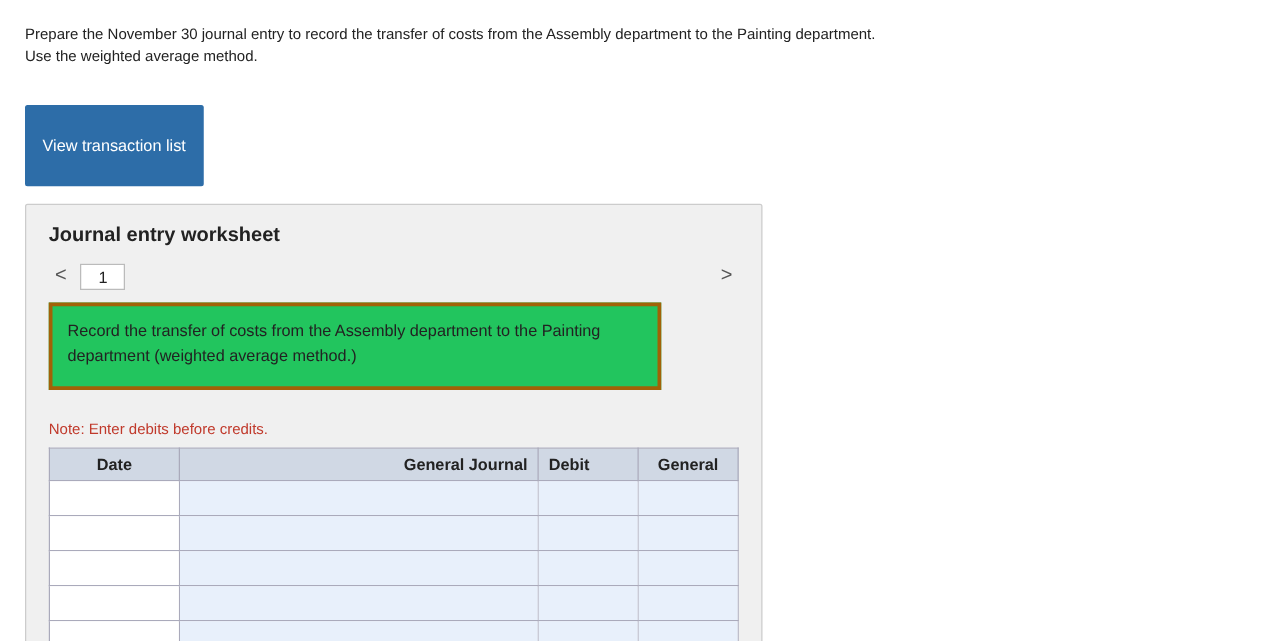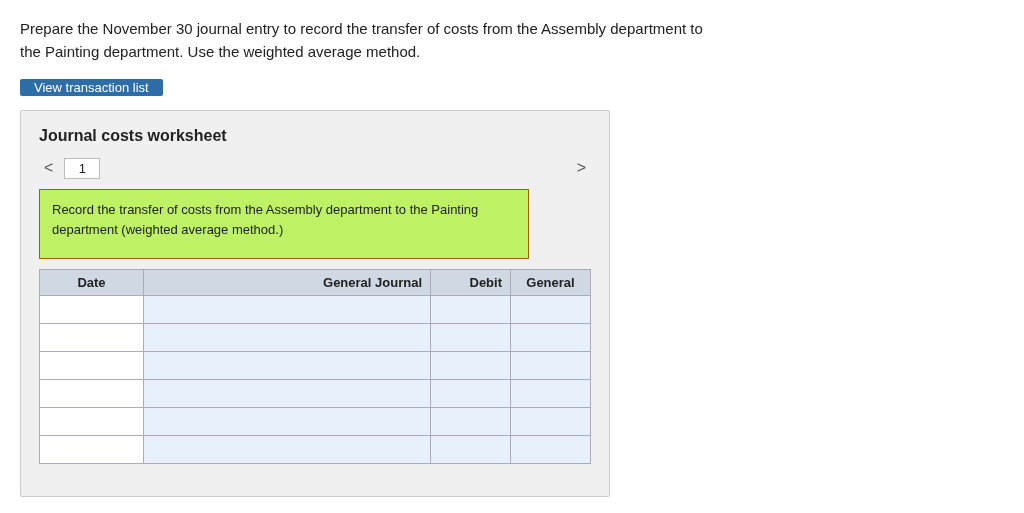--- a/index.html
+++ b/index.html
@@ -4,30 +4,30 @@
   <style>
     * { box-sizing: border-box; margin: 0; padding: 0; }
     body {
       font-family: Arial, sans-serif;
       font-size: 13px;
       background: #fff;
       color: #222;
       padding: 18px 20px;
     }
     .intro-text {
-      font-size: 15px;
+      font-size: 12px;
       line-height: 1.5;
-      margin-bottom: 16px;
+      margin-bottom: 30px;
       max-width: 700px;
     }
     .btn-view-transaction {
       background: #2d6da8;
       color: #fff;
       border: none;
-      padding: 1px 14px;
+      padding: 25px 14px;
       font-size: 13px;
       cursor: pointer;
       border-radius: 2px;
       margin-bottom: 14px;
     }
     .worksheet-container {
       background: #f0f0f0;
       border: 1px solid #ccc;
       border-radius: 2px;
       padding: 16px 18px 18px 18px;
@@ -54,26 +54,26 @@
     }
     .page-number-box {
       border: 1px solid #bbb;
       background: #fff;
       padding: 2px 10px;
       font-size: 13px;
       min-width: 36px;
       text-align: center;
     }
     .description-box {
-      background: #bef264;
-      border: 1px solid #a16207;
+      background: #22c55e;
+      border: 3px solid #a16207;
       padding: 10px 12px;
       font-size: 13px;
       line-height: 1.5;
-      margin-bottom: 10px;
+      margin-bottom: 24px;
       min-height: 70px;
       max-width: 490px;
     }
     .note-text {
       color: #c0392b;
       font-size: 12px;
       margin-bottom: 8px;
     }
     table.journal-table {
       width: 100%;
@@ -84,21 +84,21 @@
     table.journal-table th {
       background: #d0d8e4;
       border: 1px solid #aab;
       padding: 5px 8px;
       font-size: 13px;
       font-weight: bold;
       text-align: center;
     }
     table.journal-table th.date-col { text-align: center; width: 104px; }
     table.journal-table th.journal-col { text-align: right; }
-    table.journal-table th.debit-col { text-align: right; width: 80px; }
+    table.journal-table th.debit-col { text-align: left; width: 80px; }
     table.journal-table th.credit-col { text-align: center; width: 80px; }
     table.journal-table td {
       border: 1px solid #aab;
       padding: 0;
       height: 28px;
     }
     table.journal-table td input {
       width: 100%;
       height: 100%;
       border: none;
@@ -115,31 +115,32 @@
 <body>
 
 
 
 <p class="intro-text">Prepare the November 30 journal entry to record the transfer of costs from the Assembly department to the Painting department. Use
 the weighted average method.</p>
 
 <button class="btn-view-transaction">View transaction list</button>
 
 <div class="worksheet-container">
-  <div class="worksheet-title">Journal costs worksheet</div>
+  <div class="worksheet-title">Journal entry worksheet</div>
 
   <div class="nav-row">
     <button class="nav-arrow">&lt;</button>
     <div class="page-number-box">1</div>
     <button class="nav-arrow" style="margin-left:auto;">&gt;</button>
   </div>
 
   <div class="description-box">Record the transfer of costs from the Assembly department to the Painting
 department (weighted average method.)</div>
 
+  <p class="note-text">Note: Enter debits before credits.</p>
 
   <table class="journal-table">
     <thead>
       <tr>
         <th class="date-col">Date</th>
         <th class="journal-col">General Journal</th>
         <th class="debit-col">Debit</th>
         <th class="credit-col">General</th>
       </tr>
     </thead>

